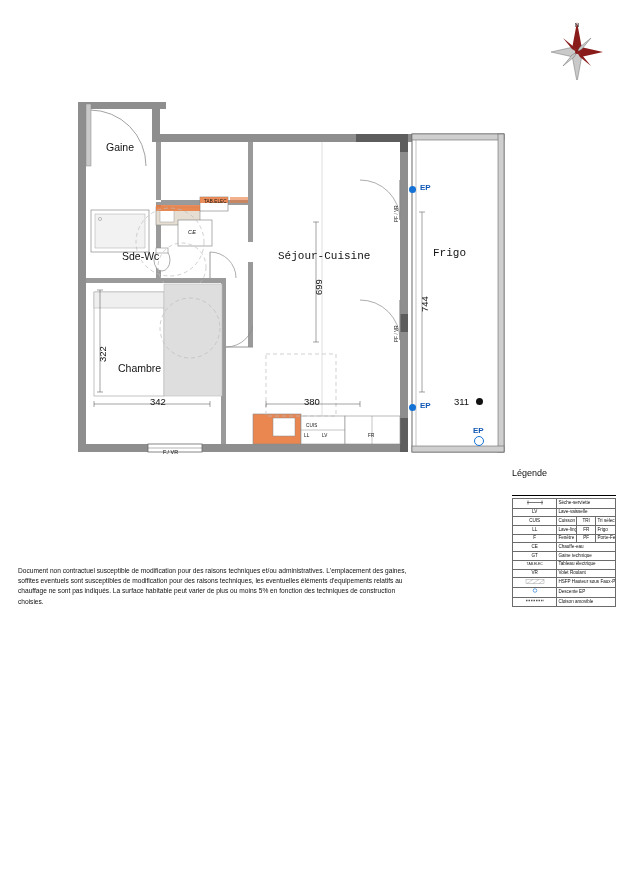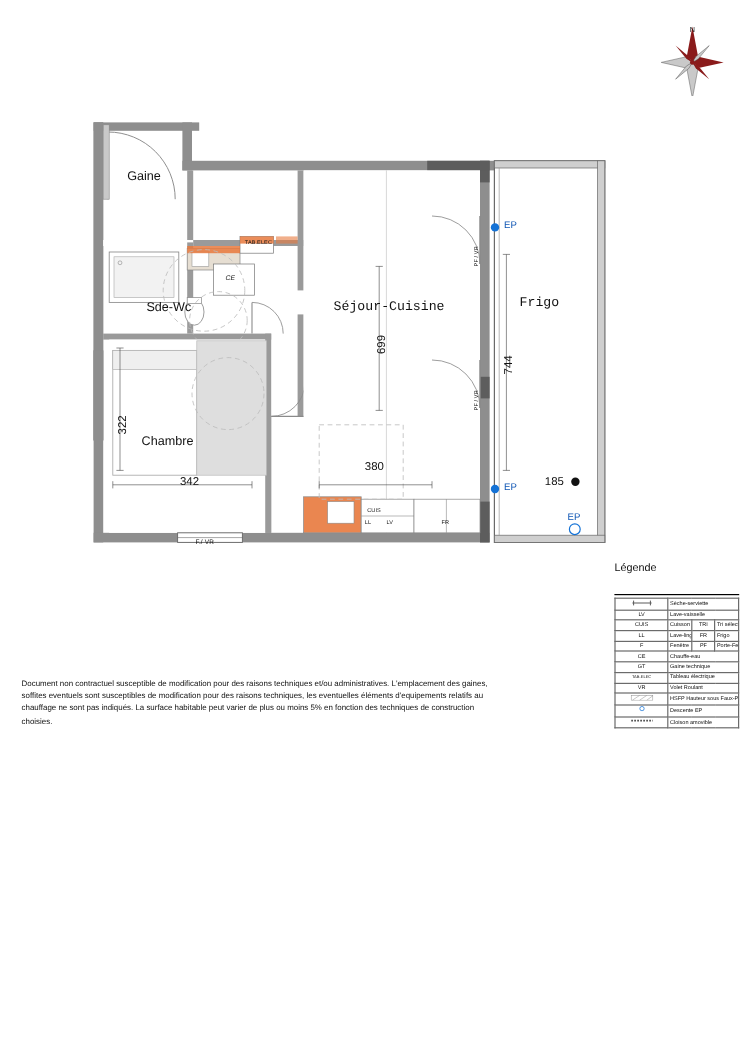--- a/index.html
+++ b/index.html
@@ -68,21 +68,21 @@
   }
   .tiny.vert {
     transform: rotate(-90deg);
     transform-origin: left top;
   }
 
   .ep-label {
     position: absolute;
     font-size: 8px;
     color: #1157b5;
-    font-weight: normal;
+    font-weight: bold;
   }
   .ep-dot {
     position: absolute;
     width: 7px; height: 7px;
     border-radius: 50%;
     background: #1472d6;
   }
   .blk-dot {
     position: absolute;
     width: 7px; height: 7px;
@@ -310,24 +310,24 @@
     
     <div class="room-label" style="left:36px; top:49px;">Gaine</div>
     <div class="room-label" style="left:52px; top:158px;">Sde-Wc</div>
     <div class="room-label" style="left:48px; top:270px;">Chambre</div>
     <div class="room-label big" style="left:208px; top:158px;">Séjour-Cuisine</div>
     <div class="room-label big" style="left:363px; top:155px;">Frigo</div>
 
     
     <div class="dim" style="left:80px; top:304px;">342</div>
     <div class="dim vert" style="left:27px; top:270px;">322</div>
-    <div class="dim" style="left:234px; top:292px;text-align:center;">380</div>
+    <div class="dim" style="left:234px; top:304px;text-align:center;">380</div>
     <div class="dim vert" style="left:243px; top:203px;">699</div>
     <div class="dim vert" style="left:349px; top:220px;">744</div>
-    <div class="dim" style="left:384px; top:304px;">185</div>
+    <div class="dim" style="left:384px; top:304px;">311</div>
 
     
     <div class="tiny" style="left:134px; top:107px;">TAB.ELEC</div>
     <div class="tiny" style="left:118px; top:137px; font-style:italic; font-size:5.6px;">CE</div>
     <div class="tiny" style="left:236px; top:331px;">CUIS</div>
     <div class="tiny" style="left:234px; top:341px;">LL</div>
     <div class="tiny" style="left:252px; top:341px;">LV</div>
     <div class="tiny" style="left:298px; top:341px;">FR</div>
     <div class="tiny vert" style="left:324px; top:130px;">PF / VR</div>
     <div class="tiny vert" style="left:324px; top:250px;">PF / VR</div>

